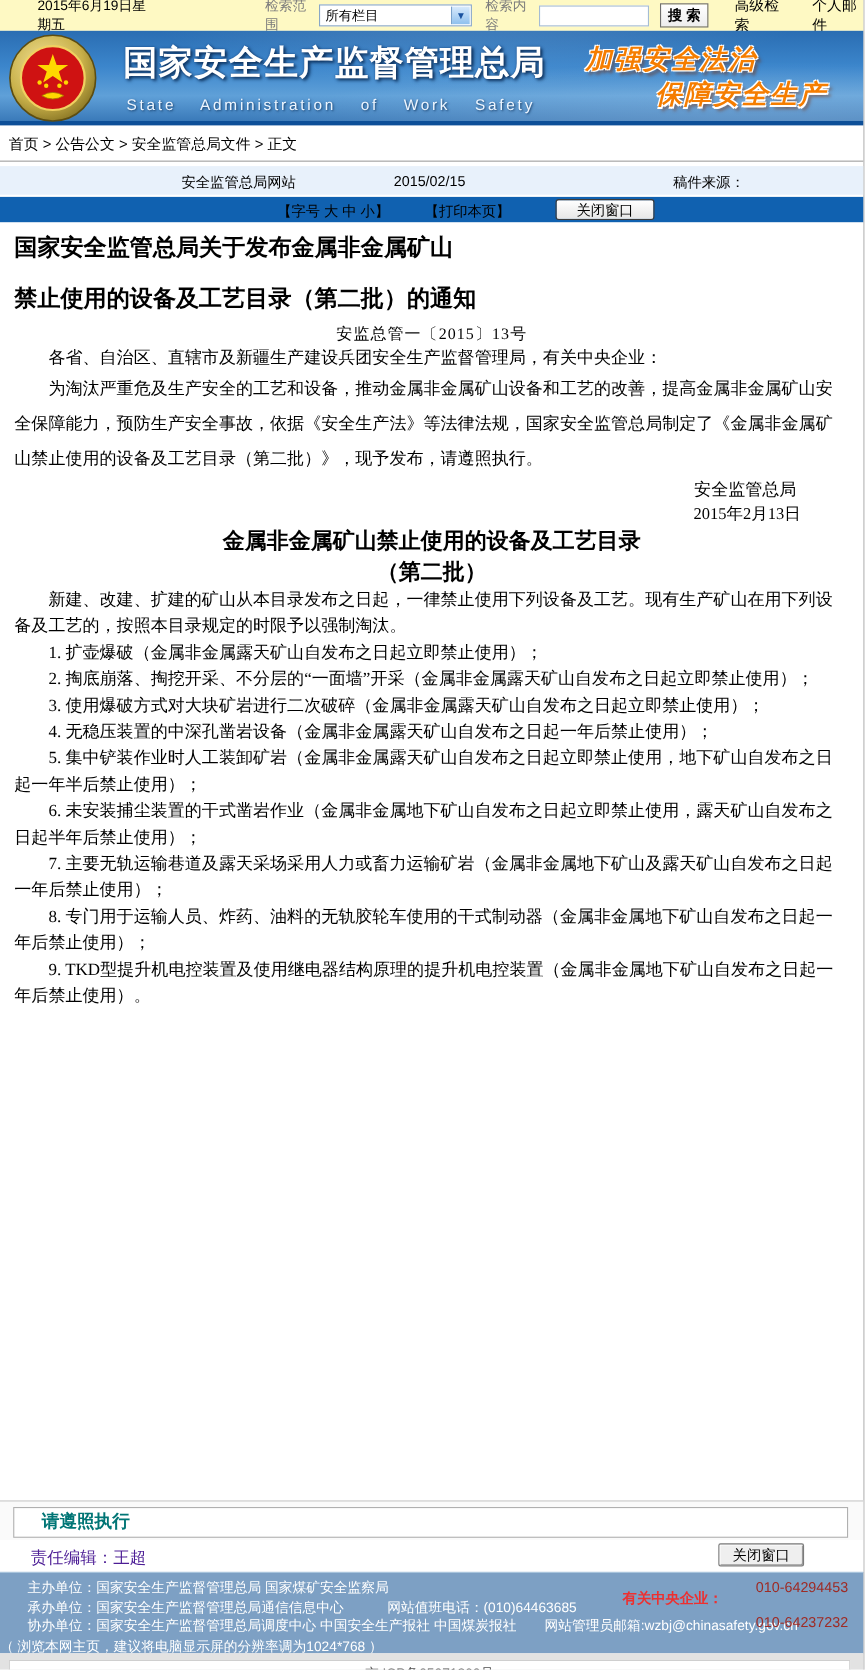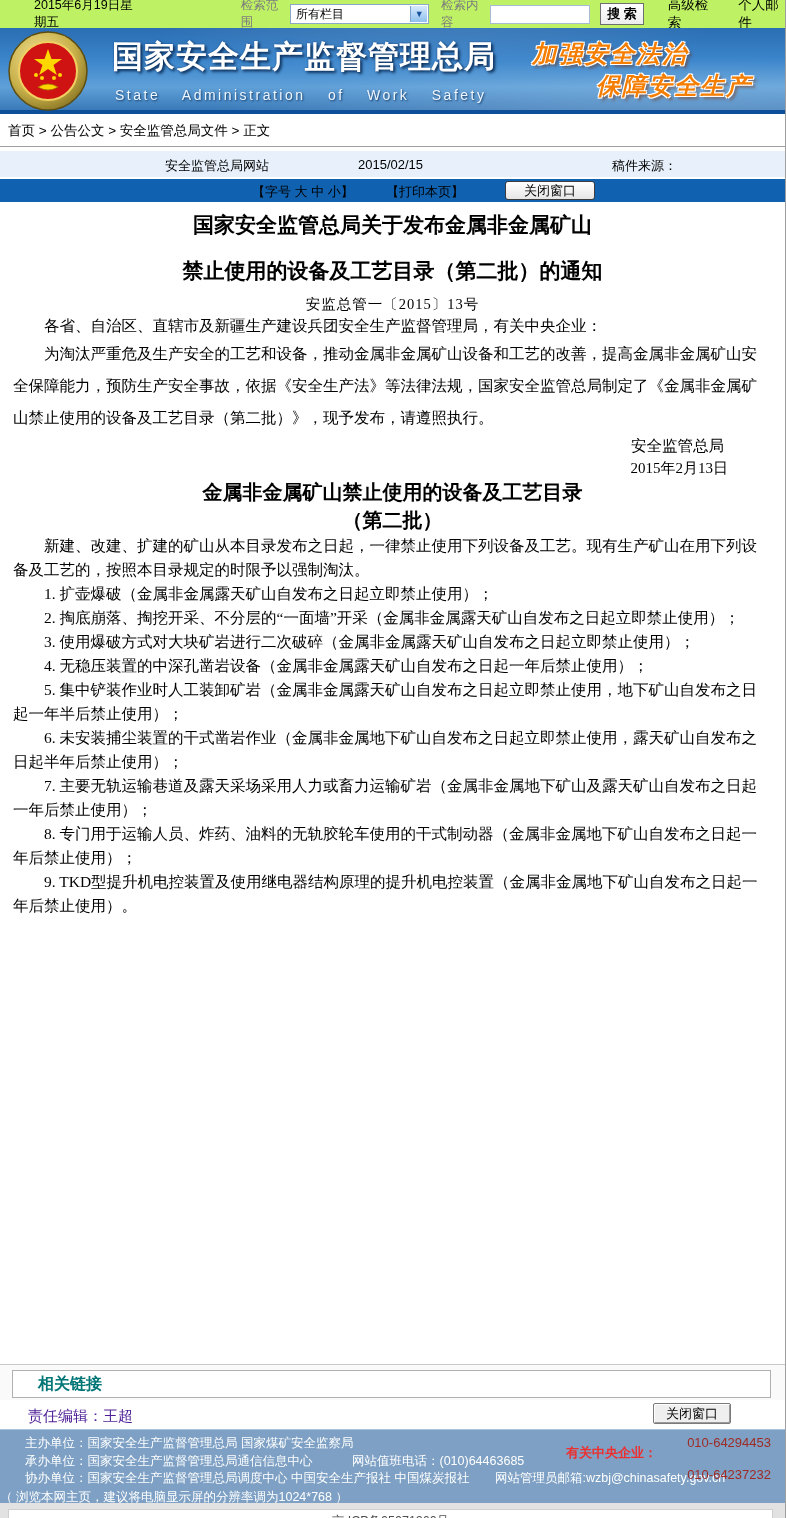--- a/index.html
+++ b/index.html
@@ -2,21 +2,21 @@
 <html><head>
 <meta charset="utf-8">
 <style>
   * { box-sizing: border-box; }
   html,body { margin:0; padding:0; background:#ffffff; }
   body { font-family:"Liberation Sans", sans-serif; }
   .page { width:786px; height:1518px; margin:0 auto; position:relative; background:#fff;
           border-right:1px solid #9f9f9f; overflow:hidden; }
 
   
-  .topbar { height:28px; background:#bef264; display:flex; align-items:center; font-size:12.5px; color:#000; }
+  .topbar { height:28px; background:#fef9c3; display:flex; align-items:center; font-size:12.5px; color:#000; }
   .topbar .date { margin-left:34px; }
   .topbar .lbl { color:#7d7d7d; }
   .lbl-scope { margin-left:100px; }
   .scope-select { margin-left:6px; width:160px; height:20px; border:1px solid #89a7c6; background:#fff;
                   position:relative; font-size:12px; line-height:18px; padding-left:5px; cursor:pointer; }
   .scope-select .arrow { position:absolute; right:1px; top:1px; width:17px; height:16px; text-align:center;
                   background:linear-gradient(#d8eafc,#8fc0ee); border-left:1px solid #7aa2cc;
                   color:#1a52a0; font-size:9px; line-height:16px; }
   .lbl-content { margin-left:12px; }
   .search-input { margin-left:6px; width:100px; height:19px; border:1px solid #a5bcd4; background:#fff; font-size:12px; padding:0 3px; }
@@ -56,21 +56,21 @@
   .actionbar .fontsize { position:absolute; left:252px; top:4px; cursor:pointer; }
   .actionbar .print    { position:absolute; left:386px; top:4px; cursor:pointer; }
   .win-btn { position:absolute; left:505px; top:2px; width:90px; height:19px; font-size:13px; line-height:15px;
              background:linear-gradient(#ffffff,#e6e6e6); border:1px solid #3c3c3c; border-radius:3px;
              cursor:pointer; font-family:inherit; padding:0; }
 
   
   .article { height:1162px; overflow:hidden; padding:0 13px; font-size:15.5px; color:#000;
              font-family:"Liberation Serif", serif; }
   .article p { margin:0; }
-  .doc-title { text-align:center; font-weight:bold; font-size:21px; line-height:46px; }
+  .doc-title { font-weight:bold; font-size:21px; line-height:46px; }
   .t1 { margin-top:24px; }
   .doc-number { text-align:center; font-size:14.5px; margin-top:10px; letter-spacing:1px; line-height:20px; }
   .salutation { margin-top:30px; line-height:24px; text-indent:2em; }
   .body-para  { margin-top:22px; line-height:32px; text-indent:2em; }
   .signature      { text-align:right; margin-top:26px; padding-right:48px; line-height:24px; }
   .signature-date { text-align:right; margin-top:18px; padding-right:44px; line-height:20px; font-size:15px; }
   .catalog-title { text-align:center; font-weight:bold; font-size:20px; margin-top:56px; line-height:28px; }
   .catalog-sub   { text-align:center; font-weight:bold; font-size:20px; margin-top:26px; line-height:28px; }
   .intro { margin-top:22px; line-height:24px; text-indent:2em; }
   .item  { margin-top:19px; line-height:24px; text-indent:2em; }
@@ -177,21 +177,21 @@
     <p class="item">4. 无稳压装置的中深孔凿岩设备（金属非金属露天矿山自发布之日起一年后禁止使用）；</p>
     <p class="item">5. 集中铲装作业时人工装卸矿岩（金属非金属露天矿山自发布之日起立即禁止使用，地下矿山自发布之日起一年半后禁止使用）；</p>
     <p class="item">6. 未安装捕尘装置的干式凿岩作业（金属非金属地下矿山自发布之日起立即禁止使用，露天矿山自发布之日起半年后禁止使用）；</p>
     <p class="item">7. 主要无轨运输巷道及露天采场采用人力或畜力运输矿岩（金属非金属地下矿山及露天矿山自发布之日起一年后禁止使用）；</p>
     <p class="item">8. 专门用于运输人员、炸药、油料的无轨胶轮车使用的干式制动器（金属非金属地下矿山自发布之日起一年后禁止使用）；</p>
     <p class="item">9. TKD型提升机电控装置及使用继电器结构原理的提升机电控装置（金属非金属地下矿山自发布之日起一年后禁止使用）。</p>
   </div>
 
   <div class="related-wrap">
     <div class="related-box">
-      <span class="related-title">相关链接</span>
+      <span class="related-title">请遵照执行</span>
     </div>
   </div>
 
   <div class="editor-row">
     <span class="editor-label">责任编辑：王超</span>
     <button class="editor-close">关闭窗口</button>
   </div>
 
   <div class="footer">
     <div class="fline">主办单位：国家安全生产监督管理总局  国家煤矿安全监察局</div>

